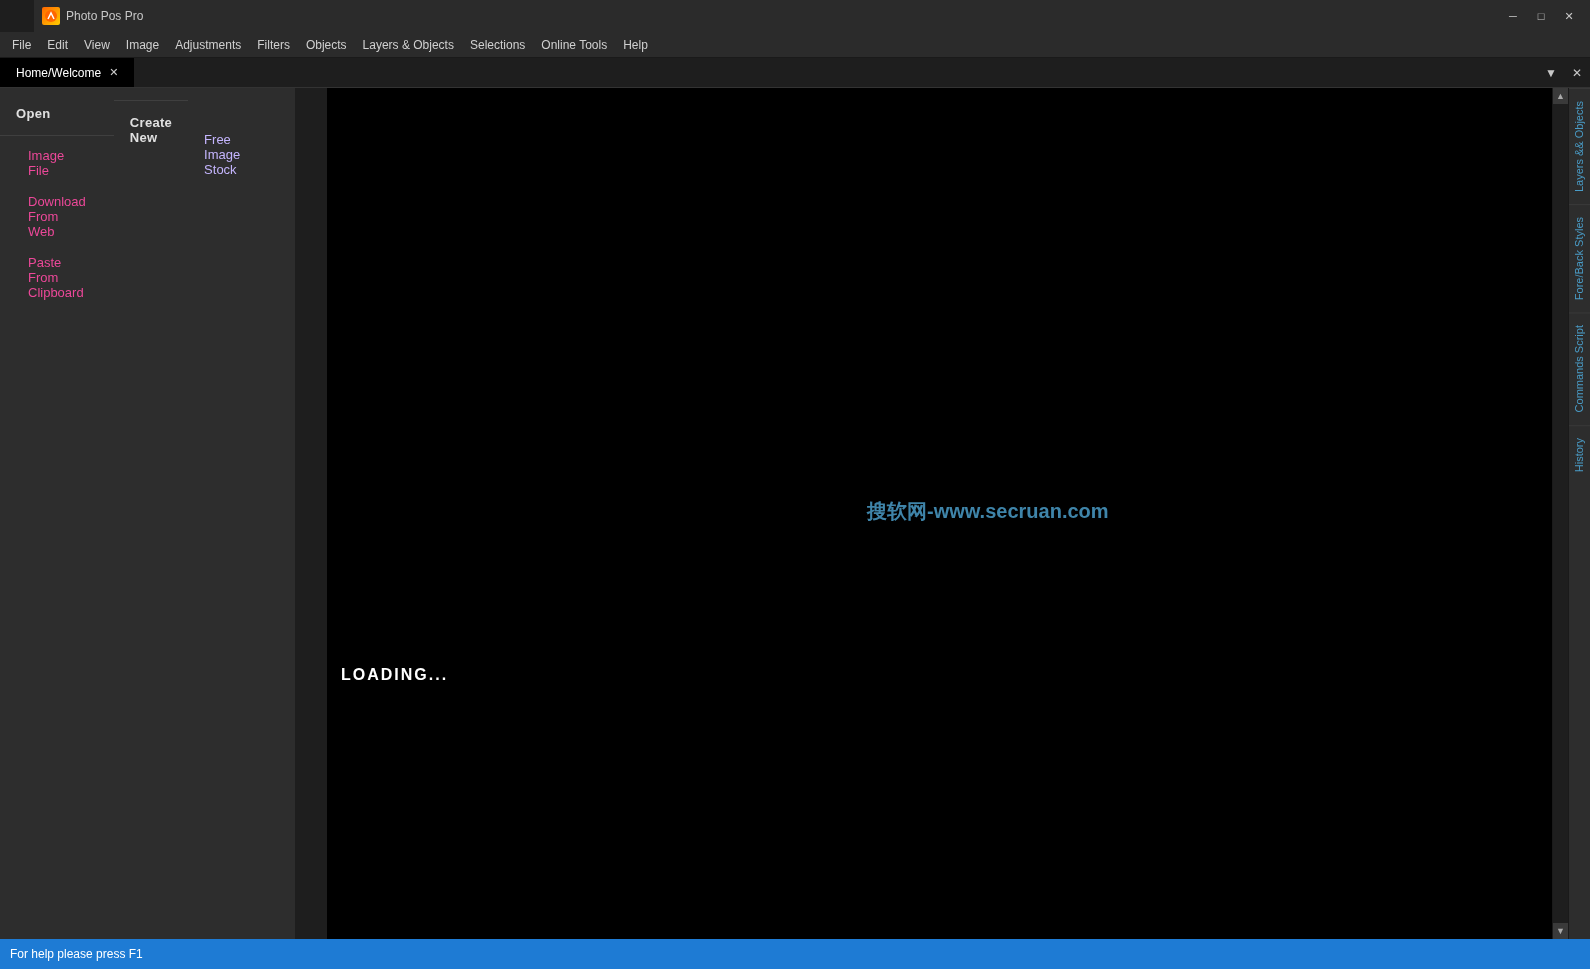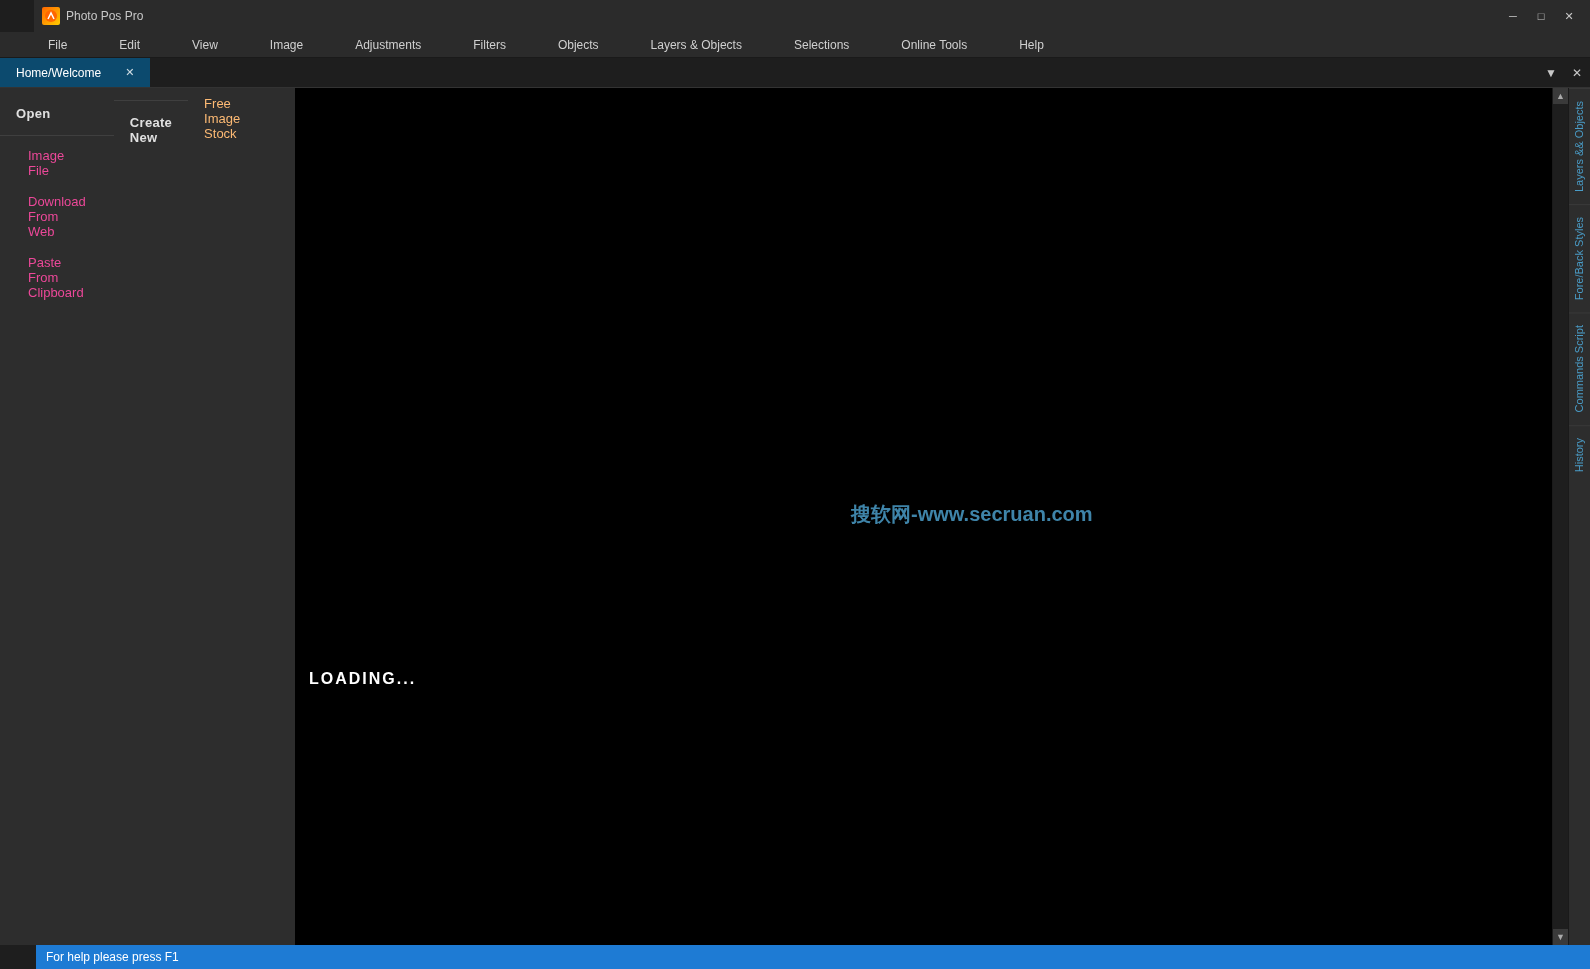--- a/index.html
+++ b/index.html
@@ -73,42 +73,41 @@
       padding: 0 4px;
       flex-shrink: 0;
       border-bottom: 1px solid #1a1a1a;
     }
     .menu-item {
       padding: 3px 8px;
       cursor: pointer;
       color: #d0d0d0;
       font-size: 12px;
       border-radius: 2px;
-      margin-left: 36px;
     }
 
     
     #tab-bar {
       height: 30px;
       background: #1e1e1e;
       display: flex;
       align-items: stretch;
       flex-shrink: 0;
       border-bottom: 1px solid #333;
     }
     #active-tab {
-      background: #0c4a6e;
+      background: #000000;
       color: white;
       padding: 0 16px;
       display: flex;
       align-items: center;
       font-size: 12px;
       font-weight: 500;
       cursor: pointer;
-      gap: 24px;
+      gap: 8px;
     }
     #tab-bar-controls {
       margin-left: auto;
       display: flex;
       align-items: center;
     }
     .tab-ctrl-btn {
       width: 26px;
       height: 30px;
       background: transparent;
@@ -165,20 +164,21 @@
     }
 
     
     #canvas-area {
       flex: 1;
       background: #000000;
       display: flex;
       flex-direction: column;
       overflow: hidden;
       position: relative;
+      margin-left: 32px;
     }
 
     #watermark {
       position: absolute;
       top: 50%;
       left: 50%;
       transform: translate(-30%, -60%);
       color: #4a9cc7;
       font-size: 20px;
       font-weight: bold;
@@ -241,27 +241,26 @@
       padding: 12px 4px;
       font-size: 11px;
       color: #4a9cc7;
       cursor: pointer;
       white-space: nowrap;
       border-bottom: 1px solid #3a3a3a;
     }
 
     
     #status-bar {
-      height: 24px;
+      height: 30px;
       background: #1e7bd4;
       display: flex;
       align-items: center;
       padding: 0 10px;
       flex-shrink: 0;
-      margin-left: 36px;
     }
     #status-text {
       color: #ffffff;
       font-size: 12px;
     }
   </style>
 </head>
 <body>
 
 <div id="title-bar">
@@ -317,21 +316,21 @@
       <div class="section-item">Paste From Clipboard</div>
     </div>
     <div class="panel-section">
       <div class="divider"></div>
       <div class="section-header" style="cursor:pointer;padding-left:16px;">Create New</div>
     </div>
     <div class="panel-section">
       <div class="divider"></div>
     </div>
     <div class="divider"></div>
-    <div class="section-item" style="padding-left:16px; color:#fdba74;">Free Image Stock</div>
+    <div class="section-item" style="padding-left:16px; color:#c4b5fd;margin-top:36px;">Free Image Stock</div>
   </div>
 
   <div id="canvas-area">
     <div id="watermark">搜软网-www.secruan.com</div>
     <div id="loading-text">LOADING...</div>
   </div>
 
   <div id="right-scrollbar">
     <button class="scroll-btn">▲</button>
     <div class="scroll-track"></div>

